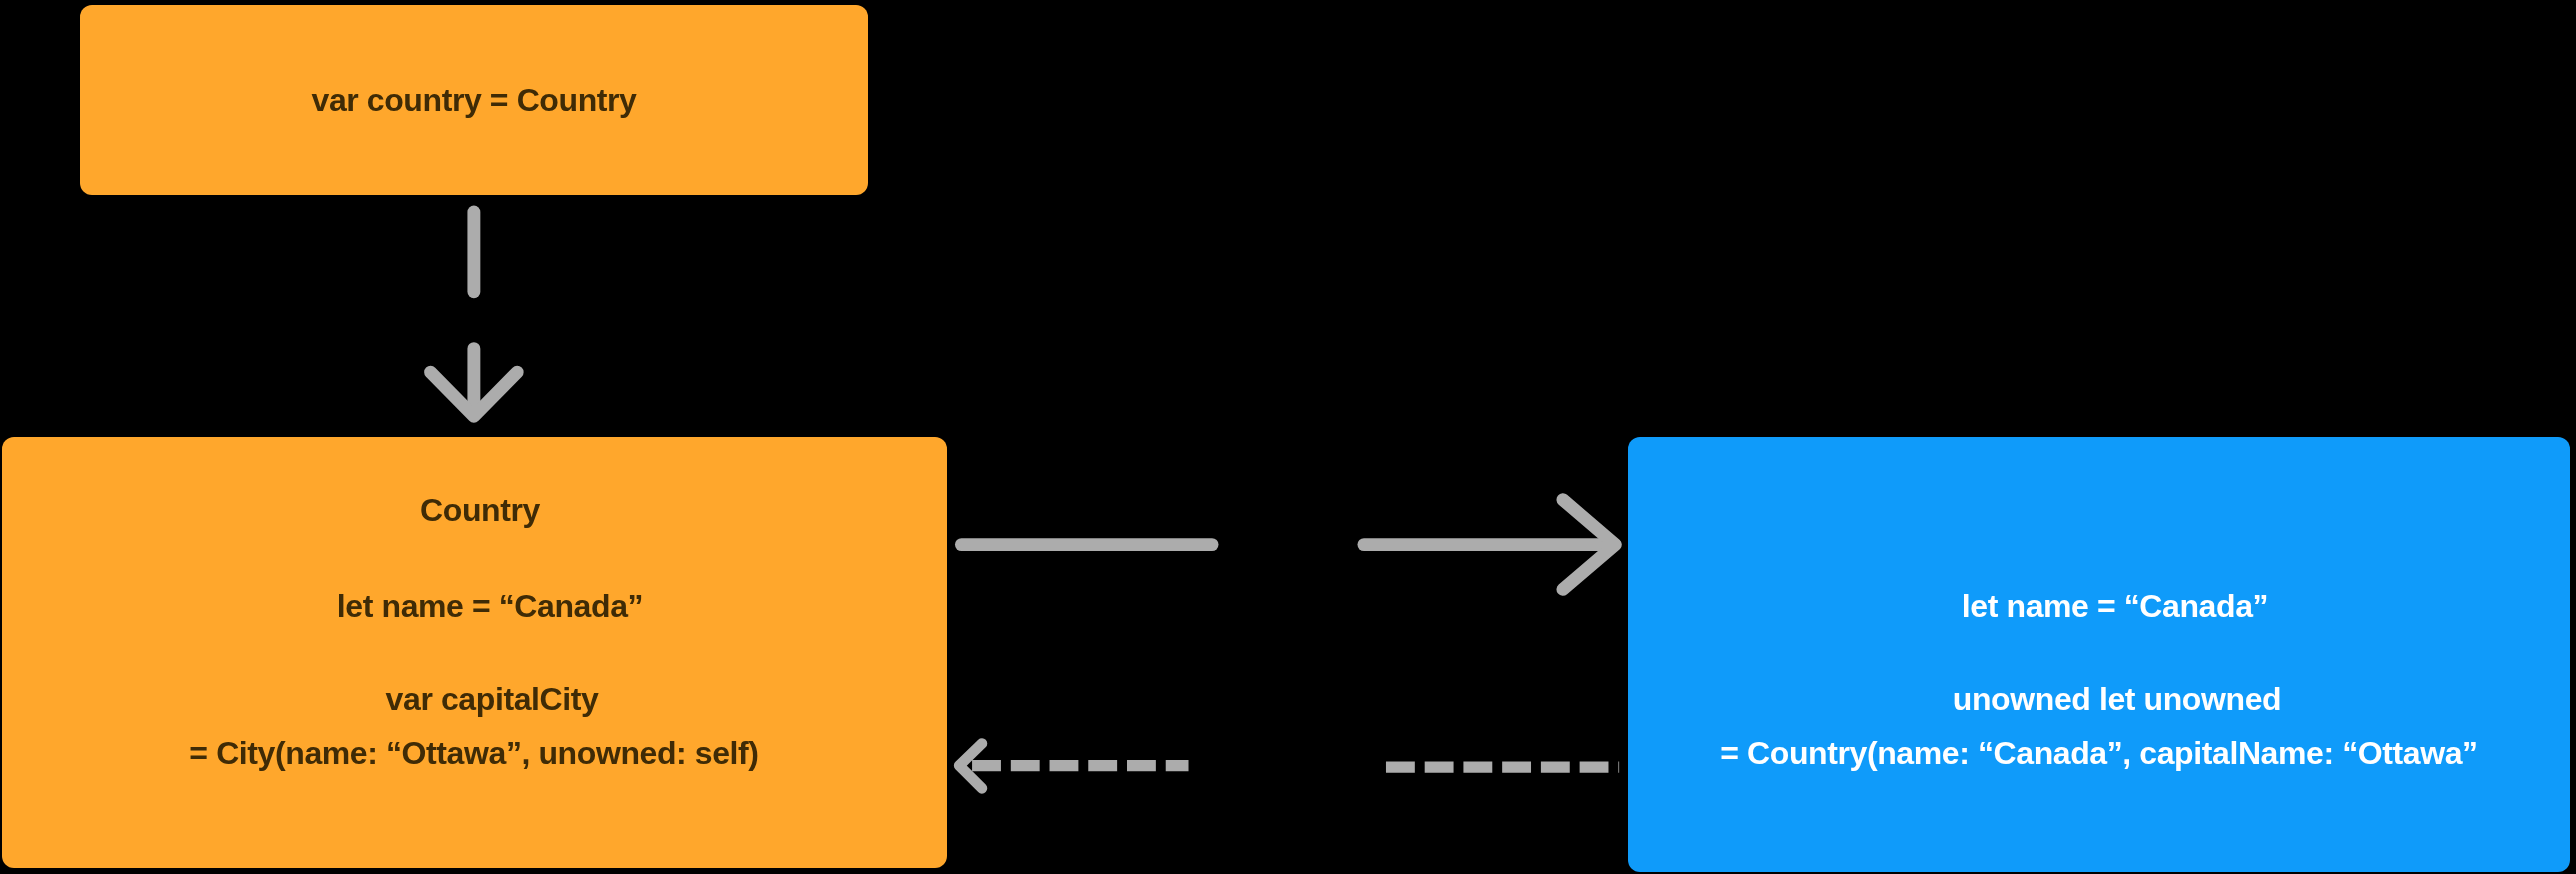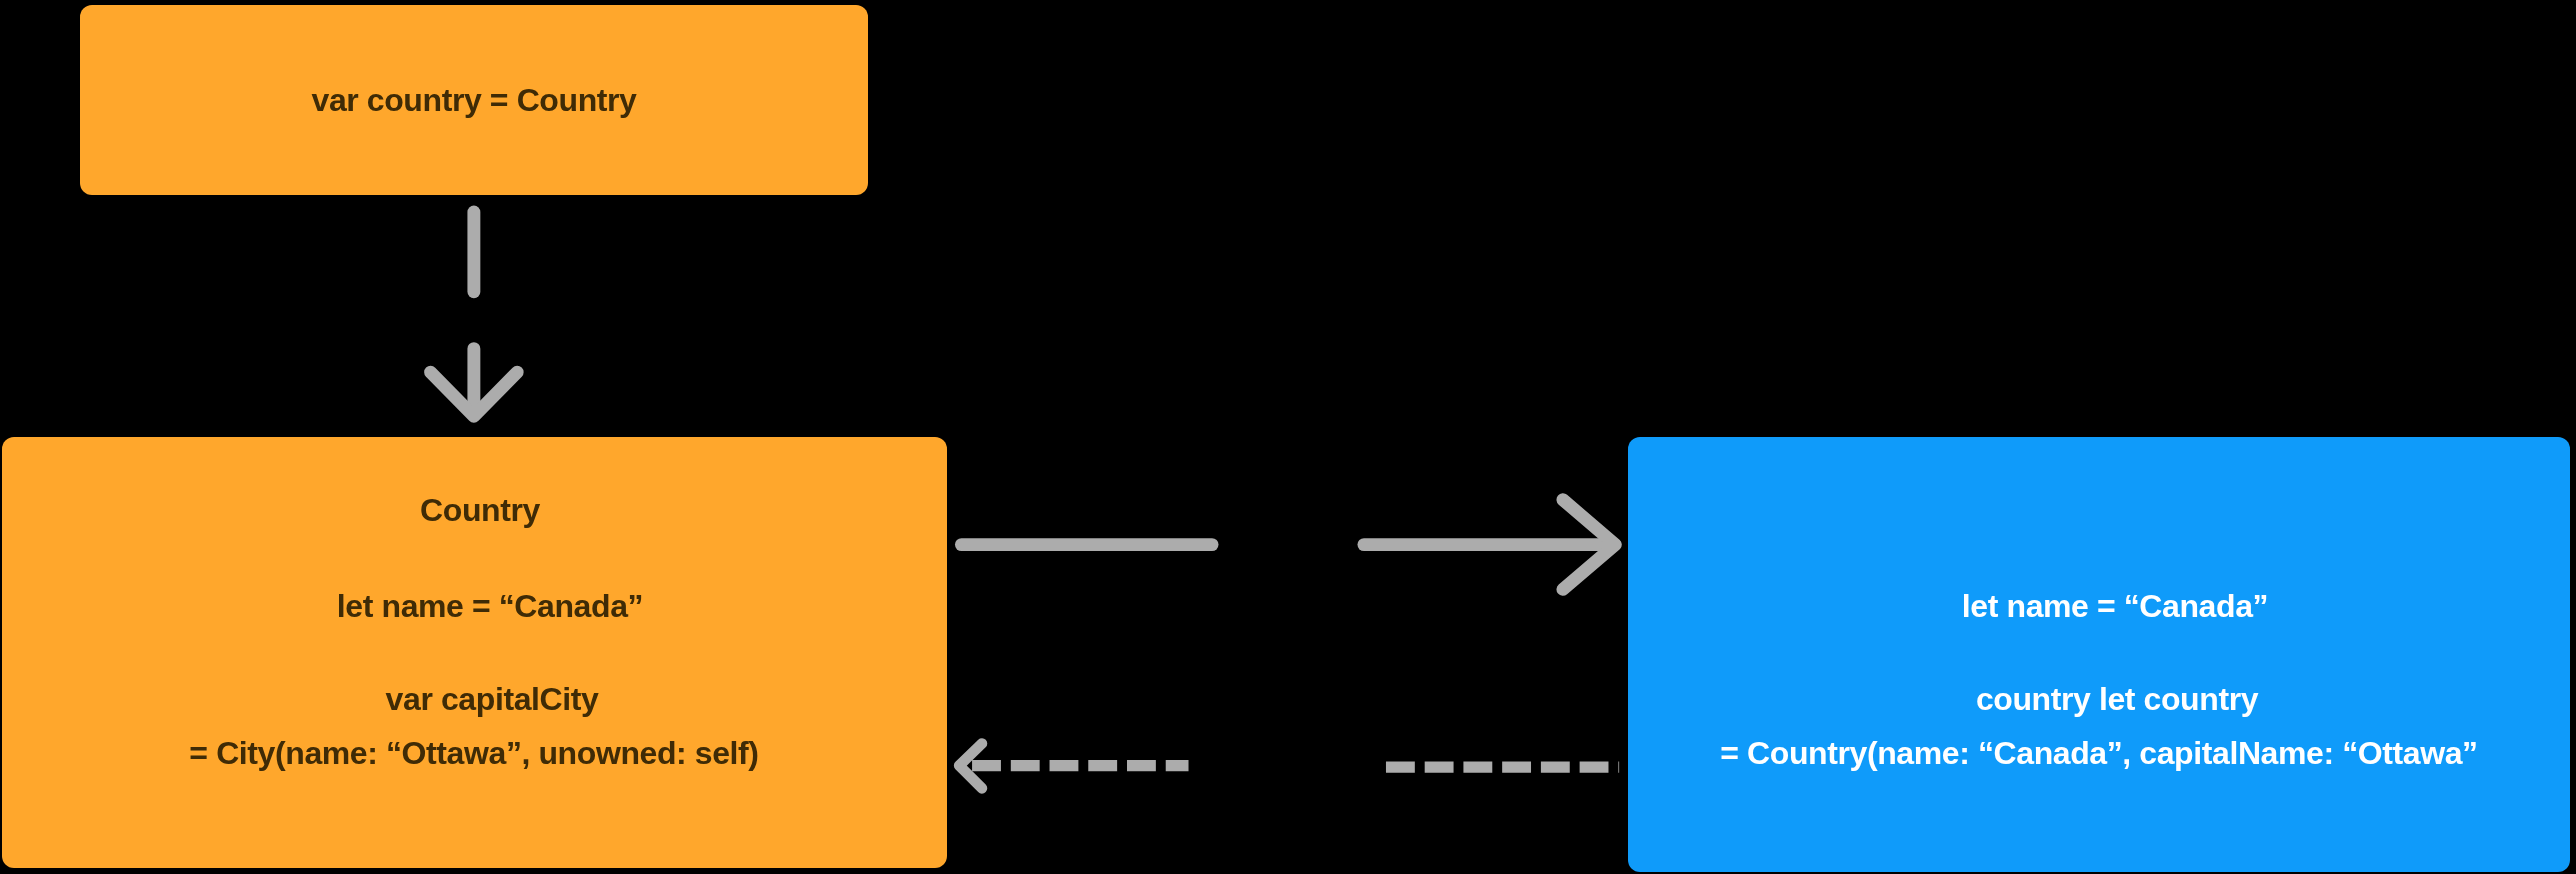--- a/index.html
+++ b/index.html
@@ -77,21 +77,21 @@
 
   <div class="box" id="country-box">
     <div class="line row-title">Country</div>
     <div class="line row-1">let name = “Canada”</div>
     <div class="line row-2">var capitalCity</div>
     <div class="line row-3">= City(name: “Ottawa”, unowned: self)</div>
   </div>
 
   <div class="box" id="city-box">
     <div class="line row-1">let name = “Canada”</div>
-    <div class="line row-2">country let country</div>
+    <div class="line row-2">unowned let unowned</div>
     <div class="line row-3">= Country(name: “Canada”, capitalName: “Ottawa”</div>
   </div>
 
   <svg class="arrows-overlay" width="2576" height="875" viewBox="0 0 3392 1152">
 
     <g>
       <path class="stroke" d="M624 279 L624 384"></path>
       <path class="stroke" d="M624 459 L624 546"></path>
       <path class="stroke" d="M567 490 L624 548 L681 490"></path>
     </g>

